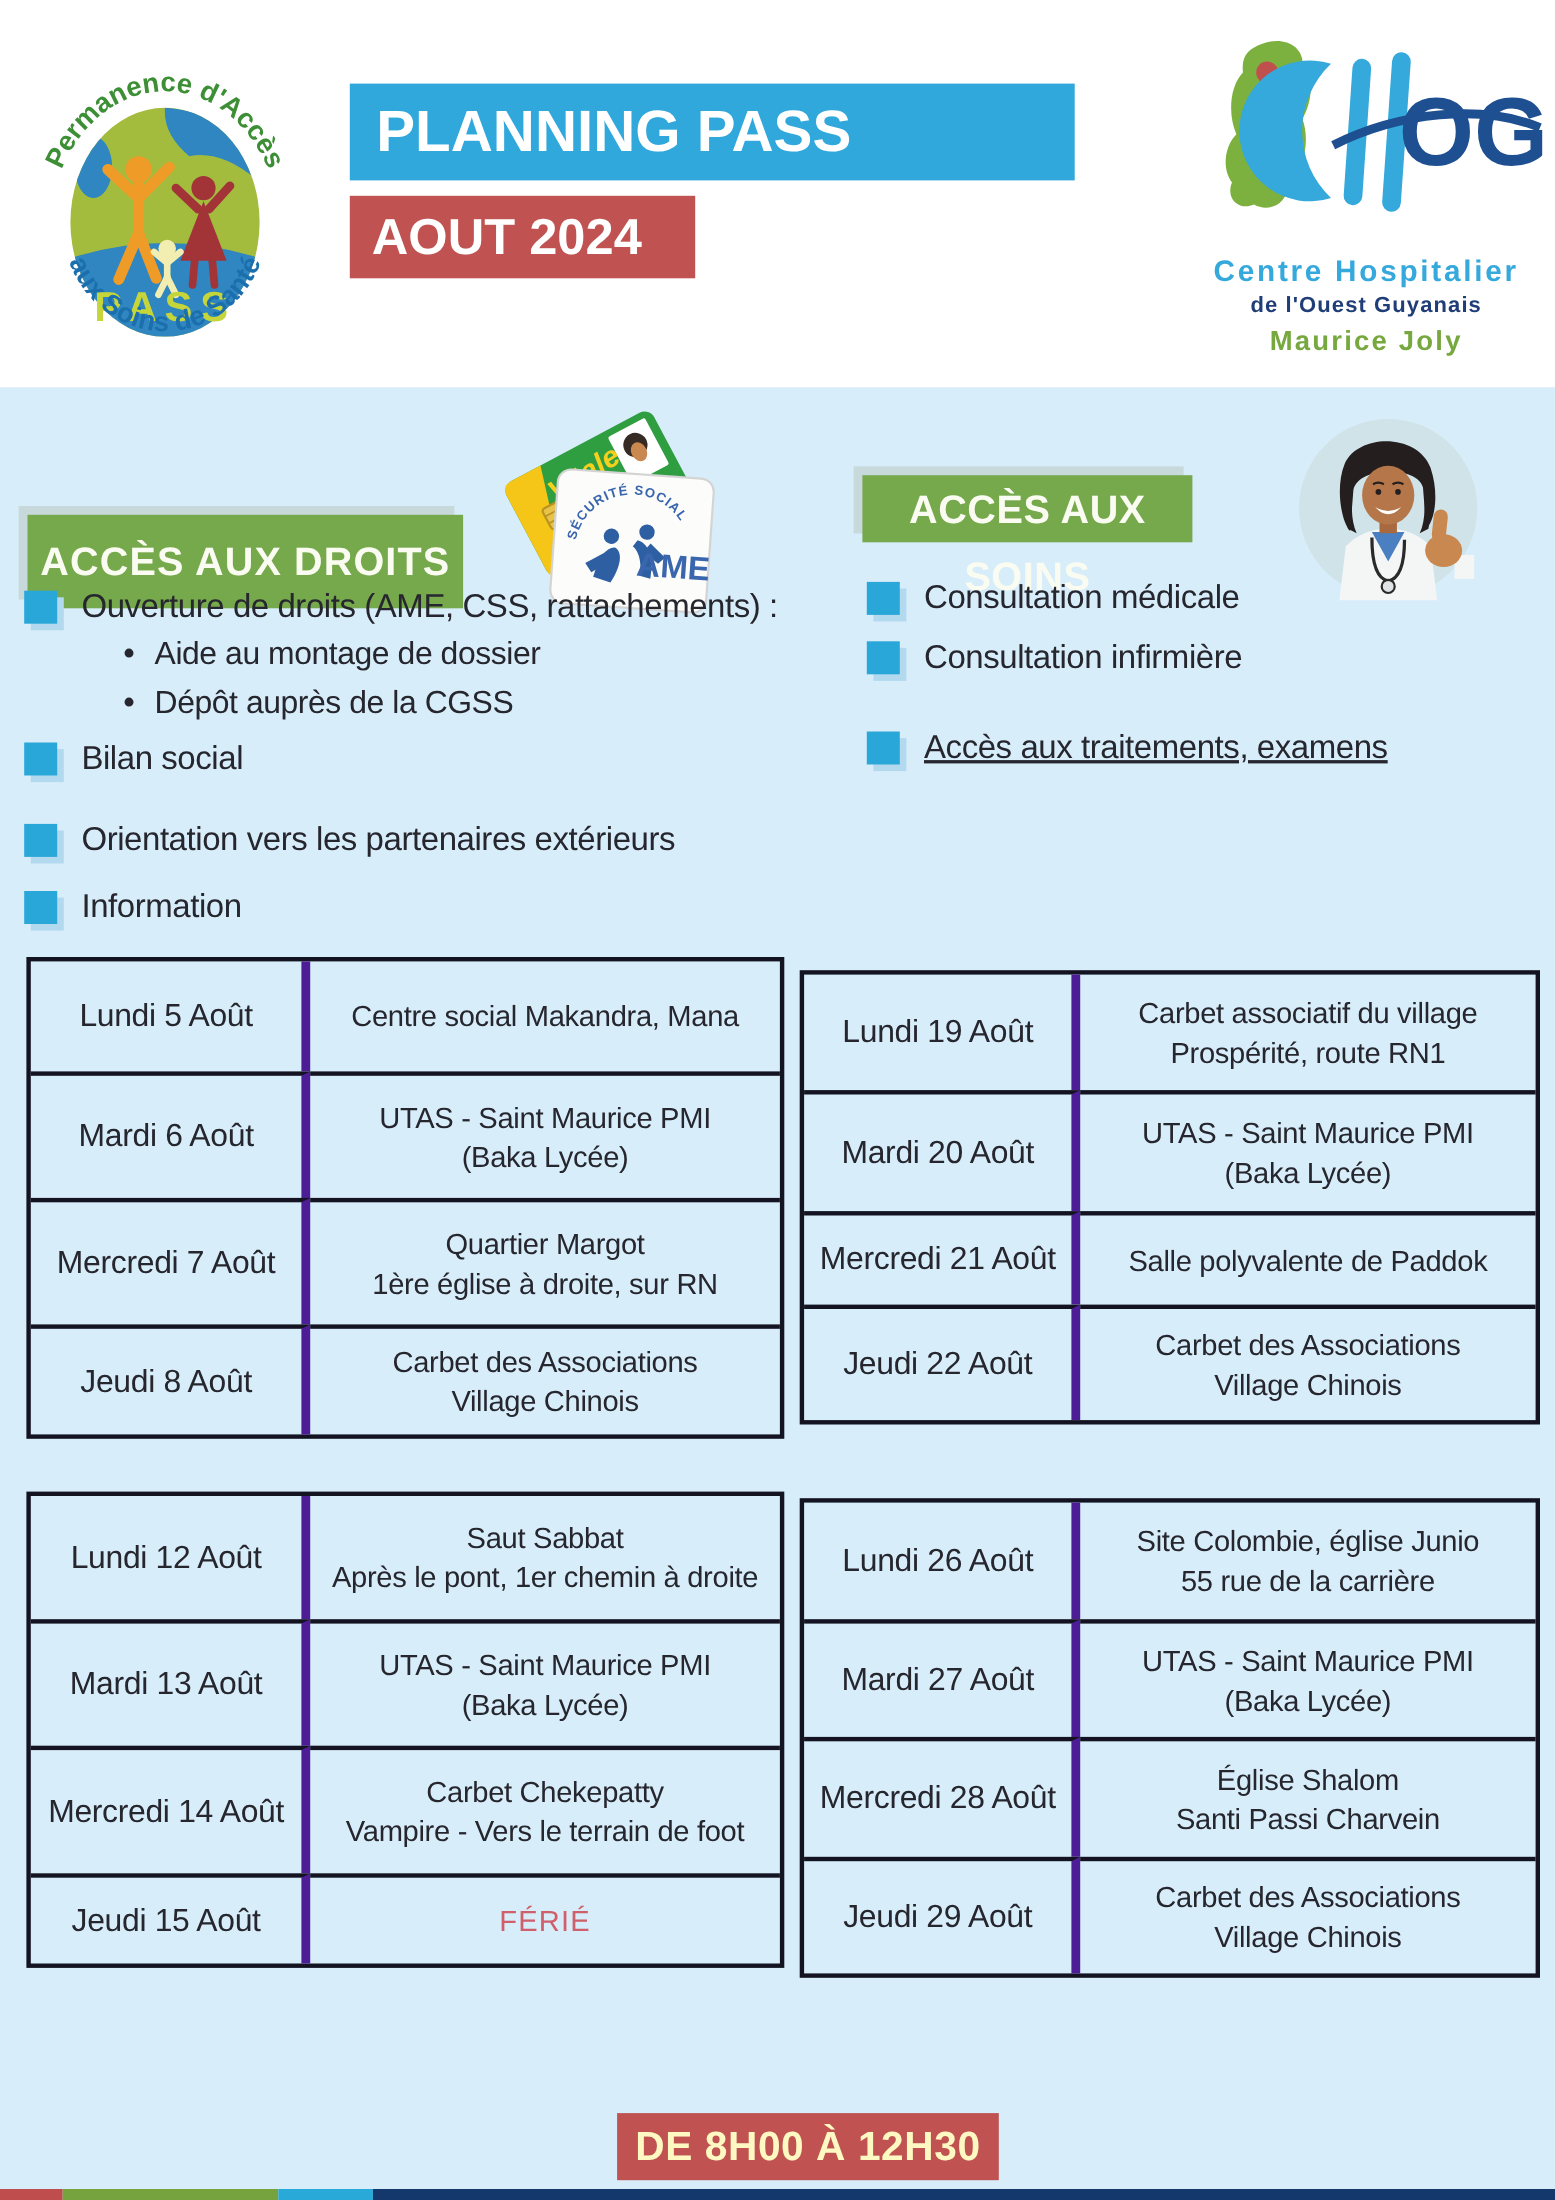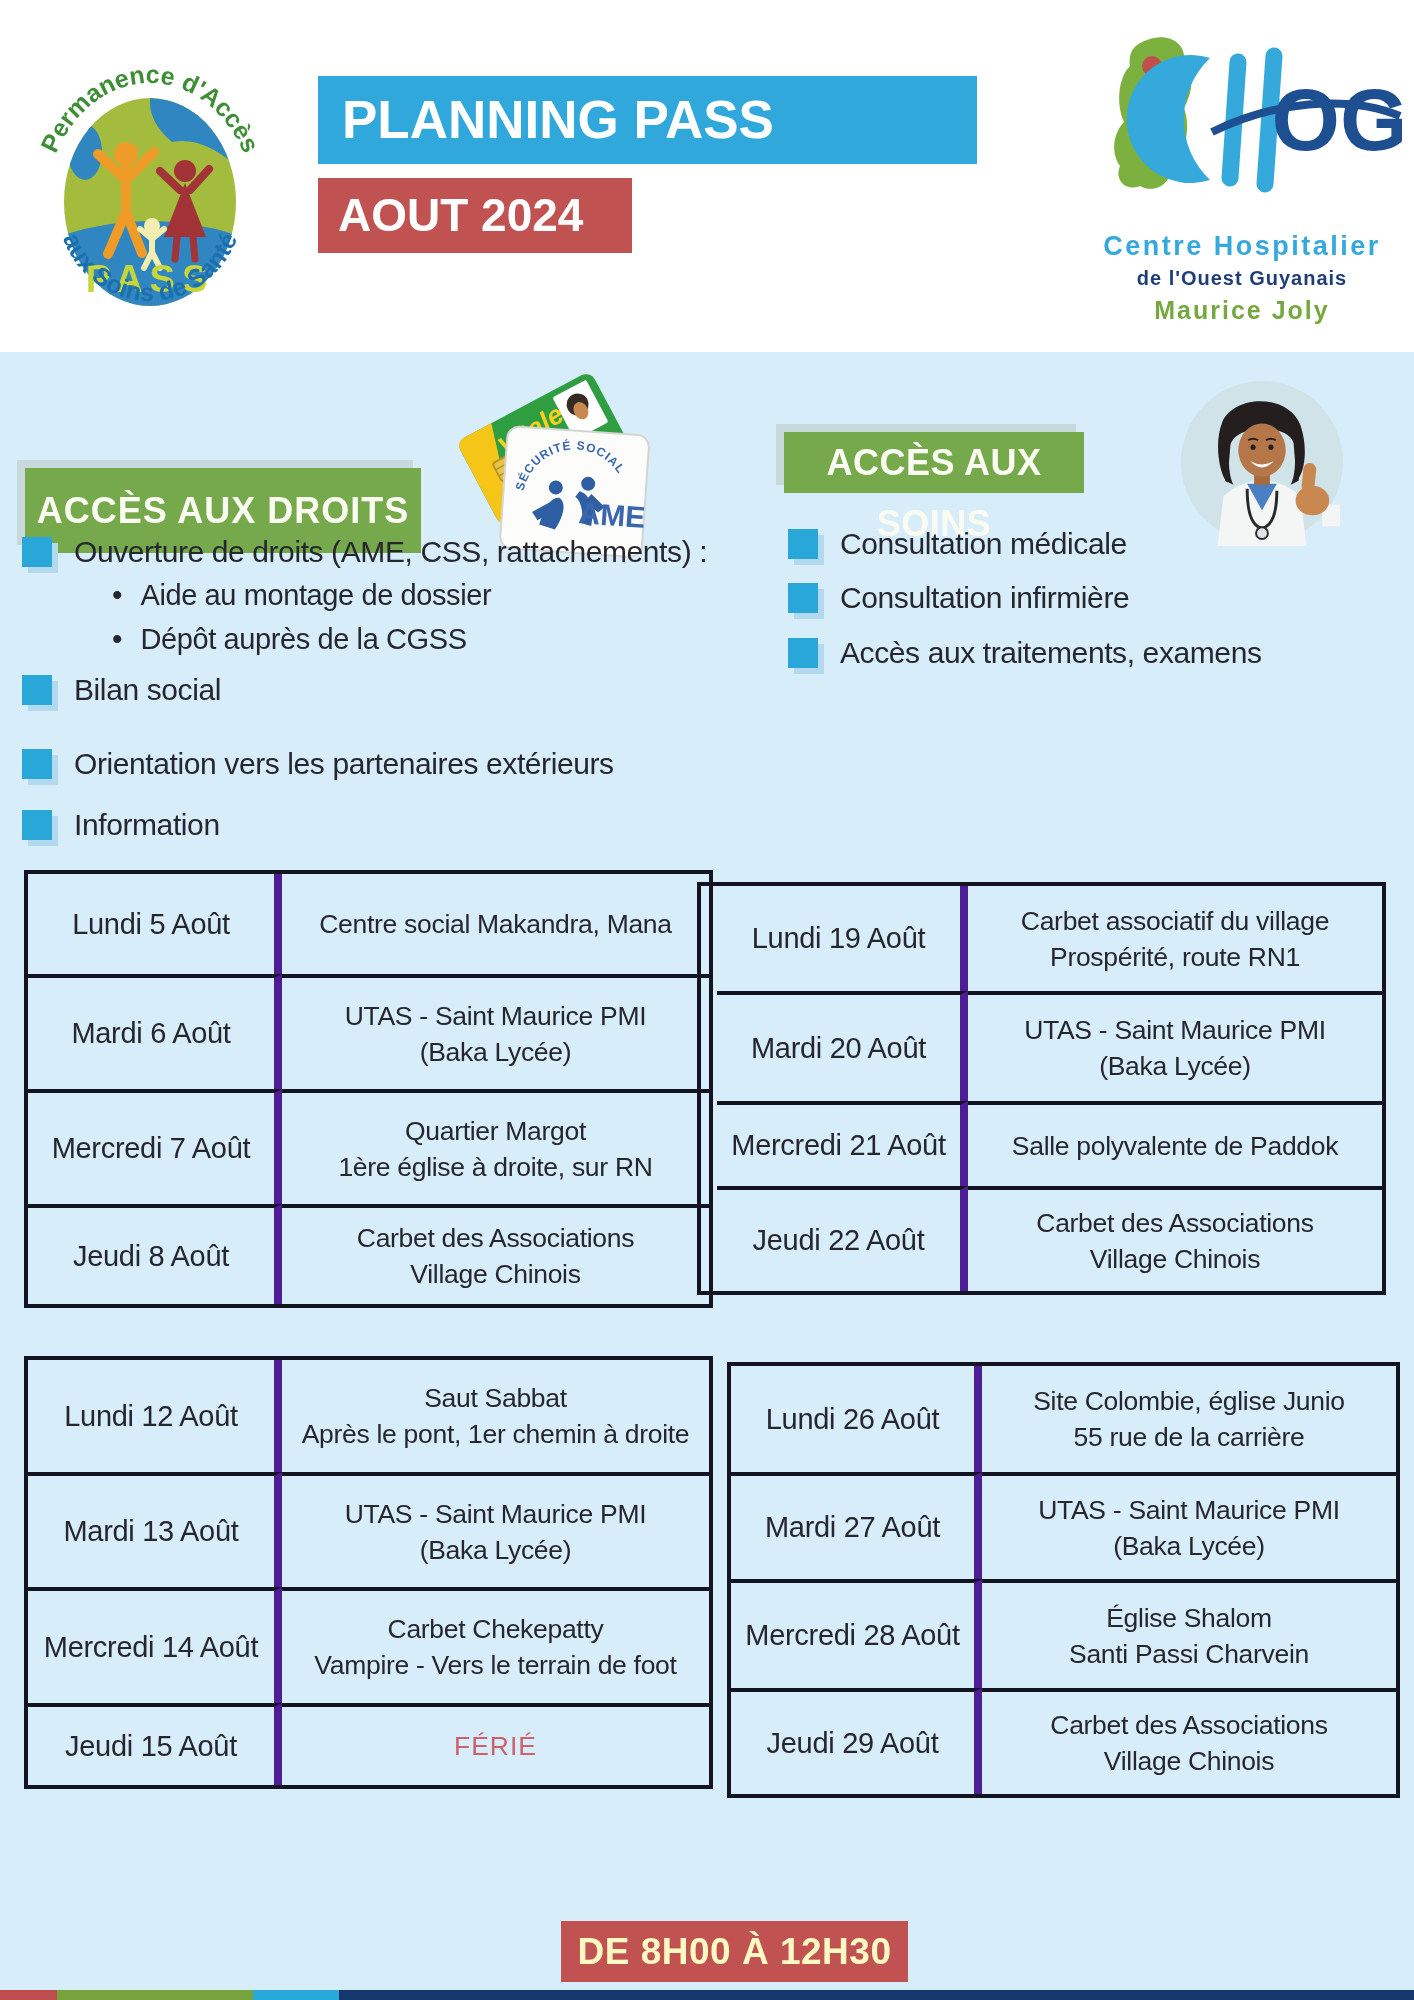--- a/index.html
+++ b/index.html
@@ -208,40 +208,40 @@
   </div>
 
   <div class="item" style="left:788px;top:526px;">
     <span class="sq"></span>
     <span class="itxt">Consultation médicale</span>
   </div>
   <div class="item" style="left:788px;top:580px;">
     <span class="sq"></span>
     <span class="itxt">Consultation infirmière</span>
   </div>
-  <div class="item" style="left:788px;top:635px;">
+  <div class="item" style="left:788px;top:662px;text-decoration:underline;">
     <span class="sq"></span>
     <span class="itxt">Accès aux traitements, examens</span>
   </div>
 
   <div class="sched" style="left:24px;top:870px;grid-template-columns:254px 427px;grid-template-rows:100px 115px 115px 100px;">
     <div class="cell day r0">Lundi 5 Août</div>
     <div class="cell place r0">Centre social Makandra, Mana</div>
     <div class="cell day">Mardi 6 Août</div>
     <div class="cell place">UTAS - Saint Maurice PMI
 (Baka Lycée)</div>
     <div class="cell day">Mercredi 7 Août</div>
     <div class="cell place">Quartier Margot
 1ère église à droite, sur RN</div>
     <div class="cell day">Jeudi 8 Août</div>
     <div class="cell place">Carbet des Associations
 Village Chinois</div>
   </div>
 
-  <div class="sched" style="left:697px;top:882px;grid-template-columns:251px 414px;grid-template-rows:105px 110px 85px 105px;padding-left:16px;">
+  <div class="sched" style="left:727px;top:882px;grid-template-columns:251px 414px;grid-template-rows:105px 110px 85px 105px;">
     <div class="cell day r0">Lundi 19 Août</div>
     <div class="cell place r0">Carbet associatif du village
 Prospérité, route RN1</div>
     <div class="cell day">Mardi 20 Août</div>
     <div class="cell place">UTAS - Saint Maurice PMI
 (Baka Lycée)</div>
     <div class="cell day">Mercredi 21 Août</div>
     <div class="cell place">Salle polyvalente de Paddok</div>
     <div class="cell day">Jeudi 22 Août</div>
     <div class="cell place">Carbet des Associations

